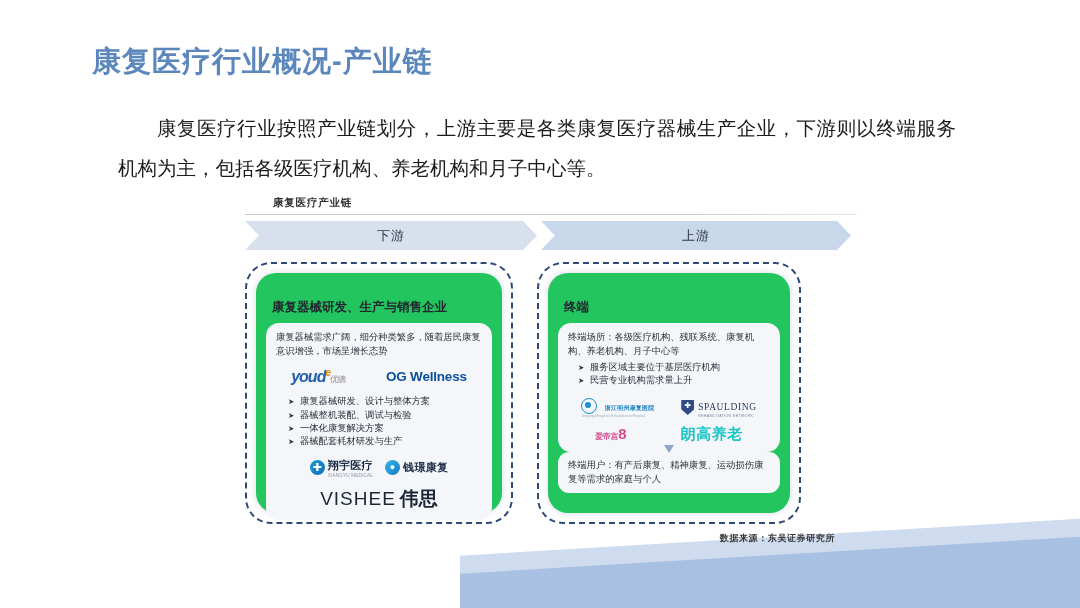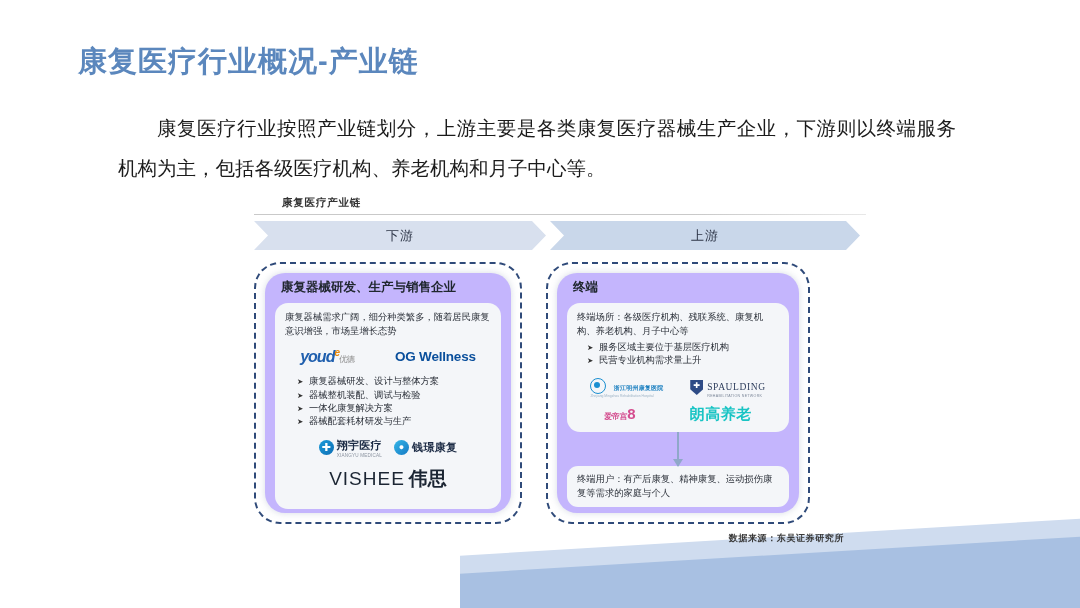--- a/index.html
+++ b/index.html
@@ -40,21 +40,21 @@
   .band-dark {
     background: #a8c0e2;
     transform: rotate(-3.4deg);
     transform-origin: left bottom;
     top: 56px;
   }
 
   
   .slide-title {
     position: absolute;
-    left: 78px;
+    left: 92px;
     top: 42px;
     font-size: 29px;
     font-weight: bold;
     color: #5b87bd;
     letter-spacing: 1px;
     white-space: nowrap;
   }
 
   
   .body-paragraph {
@@ -65,21 +65,21 @@
     font-size: 19.5px;
     line-height: 40px;
     color: #1b1b1b;
     text-indent: 39px;
     text-align: justify;
   }
 
   
   .figure {
     position: absolute;
-    left: 254px;
+    left: 245px;
     top: 196px;
     width: 612px;
     height: 372px;
   }
 
   .figure-title {
     font-size: 10.5px;
     font-weight: bold;
     color: #333333;
     letter-spacing: 0.8px;
@@ -130,25 +130,25 @@
     border-radius: 26px;
     padding: 9px;
     box-sizing: border-box;
   }
   .panel-left  { width: 268px; height: 262px; }
   .panel-right { width: 264px; height: 262px; }
 
   .panel-inner {
     width: 100%;
     height: 100%;
-    background: #c4b5fd;
+    background: #22c55e;
     border-radius: 20px;
     box-shadow: 0 0 7px rgba(120,135,165,0.30);
     box-sizing: border-box;
-    padding: 4px 10px;
+    padding: 24px 10px;
     display: flex;
     flex-direction: column;
   }
 
   .panel-heading {
     font-size: 12.5px;
     color: #20272f;
     font-weight: bold;
     margin: 2px 0 7px 6px;
   }

